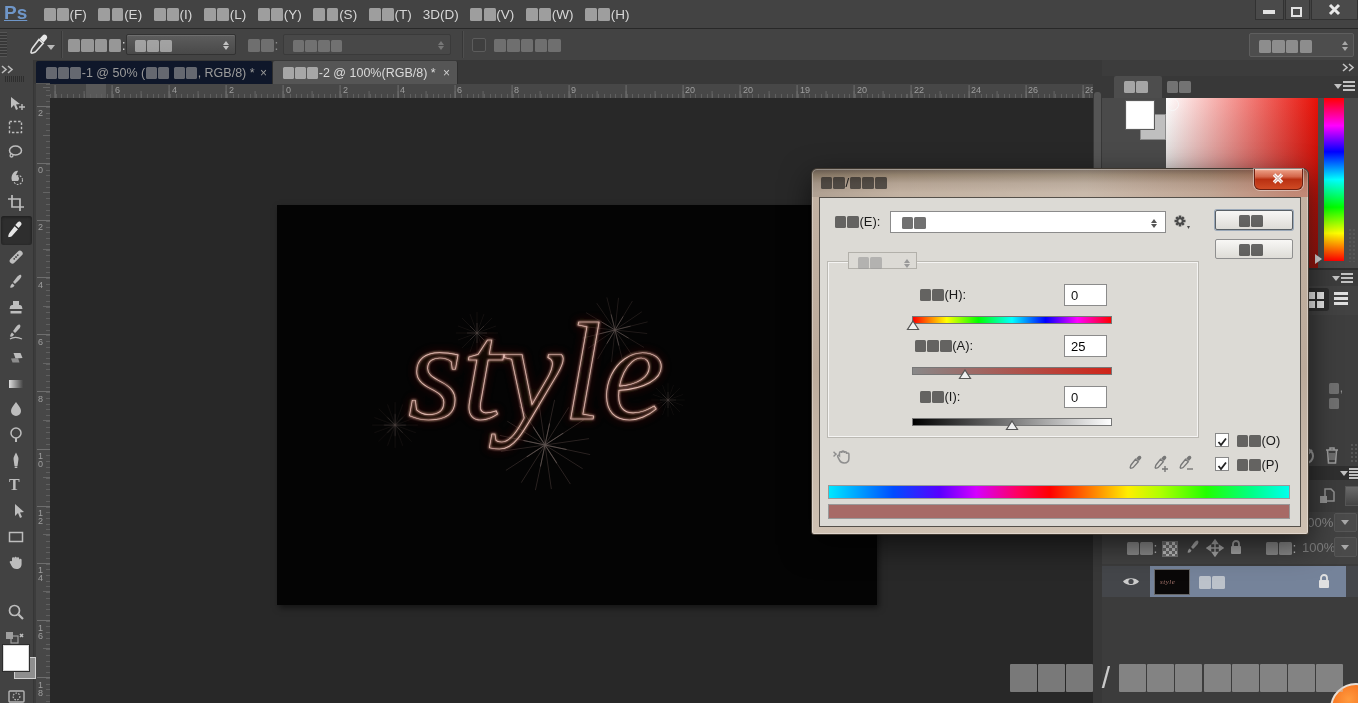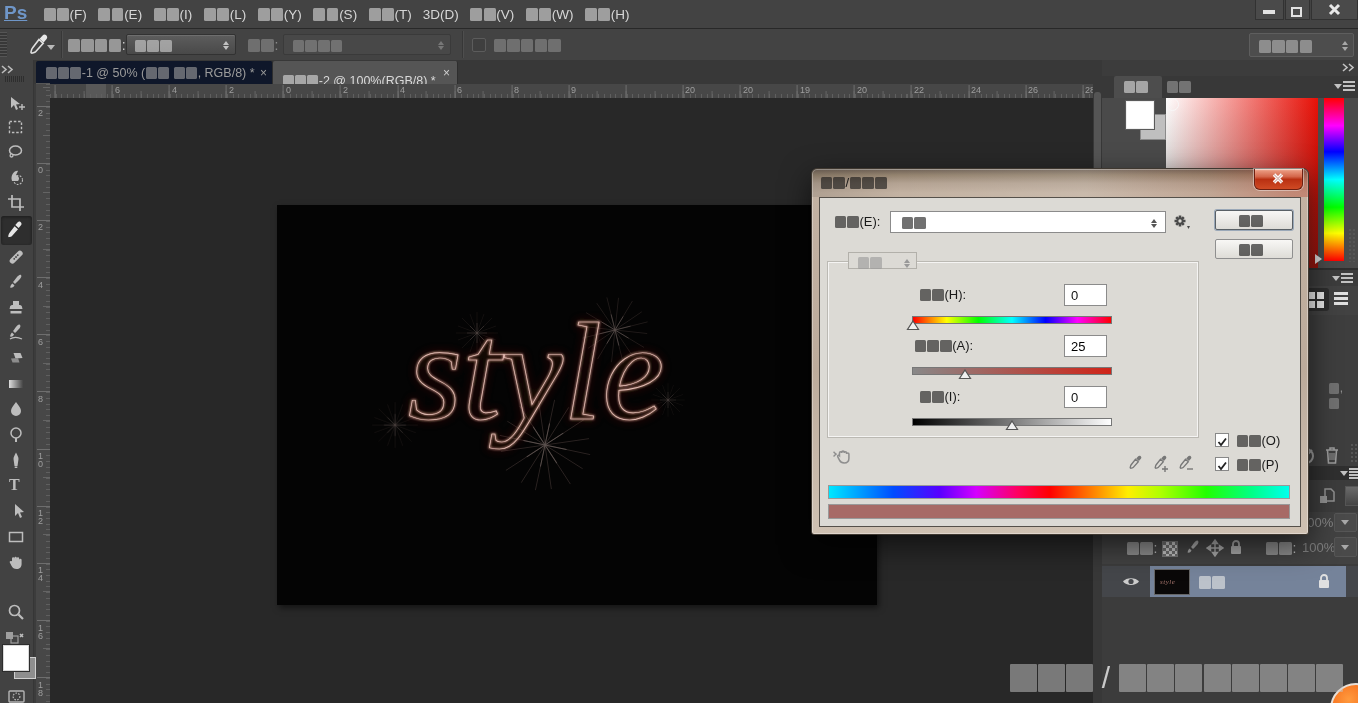--- a/index.html
+++ b/index.html
@@ -72,21 +72,21 @@
 </div>
 
 <div class="abs" id="tabbar" style="left:33px;top:60px;width:1069px;height:24px;background:#383838;">
 
   <div class="abs" style="left:3px;top:1px;width:236px;height:23px;background:#0f172a;border-right:1px solid #2e2e2e;border-radius:2px 2px 0 0;overflow:hidden;">
     <div class="abs" style="left:9px;top:5px;font:12.5px 'Liberation Sans';color:#9b9b9b;white-space:nowrap;"><i class="h"></i><i class="h"></i><i class="h"></i>-1 @ 50% (<i class="h"></i><i class="h"></i> <i class="h"></i><i class="h"></i>, RGB/8) *</div>
     <div class="abs" style="left:224px;top:5px;font:12px 'Liberation Sans';color:#9b9b9b;">×</div>
   </div>
 
   <div class="abs" style="left:240px;top:1px;width:184px;height:23px;background:#555555;border-right:1px solid #2e2e2e;border-radius:2px 2px 0 0;overflow:hidden;">
-    <div class="abs" style="left:9px;top:13px;font:12.5px 'Liberation Sans';color:#dadada;white-space:nowrap;"><i class="h"></i><i class="h"></i><i class="h"></i>-2 @ 100%(RGB/8) *</div>
+    <div class="abs" style="left:9px;top:5px;font:12.5px 'Liberation Sans';color:#dadada;white-space:nowrap;"><i class="h"></i><i class="h"></i><i class="h"></i>-2 @ 100%(RGB/8) *</div>
     <div class="abs" style="left:170px;top:5px;font:12px 'Liberation Sans';color:#d0d0d0;">×</div>
   </div>
 </div>
 
 <div class="abs" id="toolbar" style="left:0;top:60px;width:33px;height:643px;background:#424242;border-right:1px solid #363636;">
   <svg class="abs" style="left:1px;top:5px;" width="14" height="9" viewBox="0 0 14 9">
         <path d="M1 1 L5 4.5 L1 8 M7 1 L11 4.5 L7 8" fill="none" stroke="#bbb" stroke-width="1.6"></path>
       </svg>
   <div class="abs" style="left:5px;top:16px;width:20px;height:6px;background:repeating-linear-gradient(to right,#2e2e2e 0 1px,transparent 1px 2px);"></div>
 

